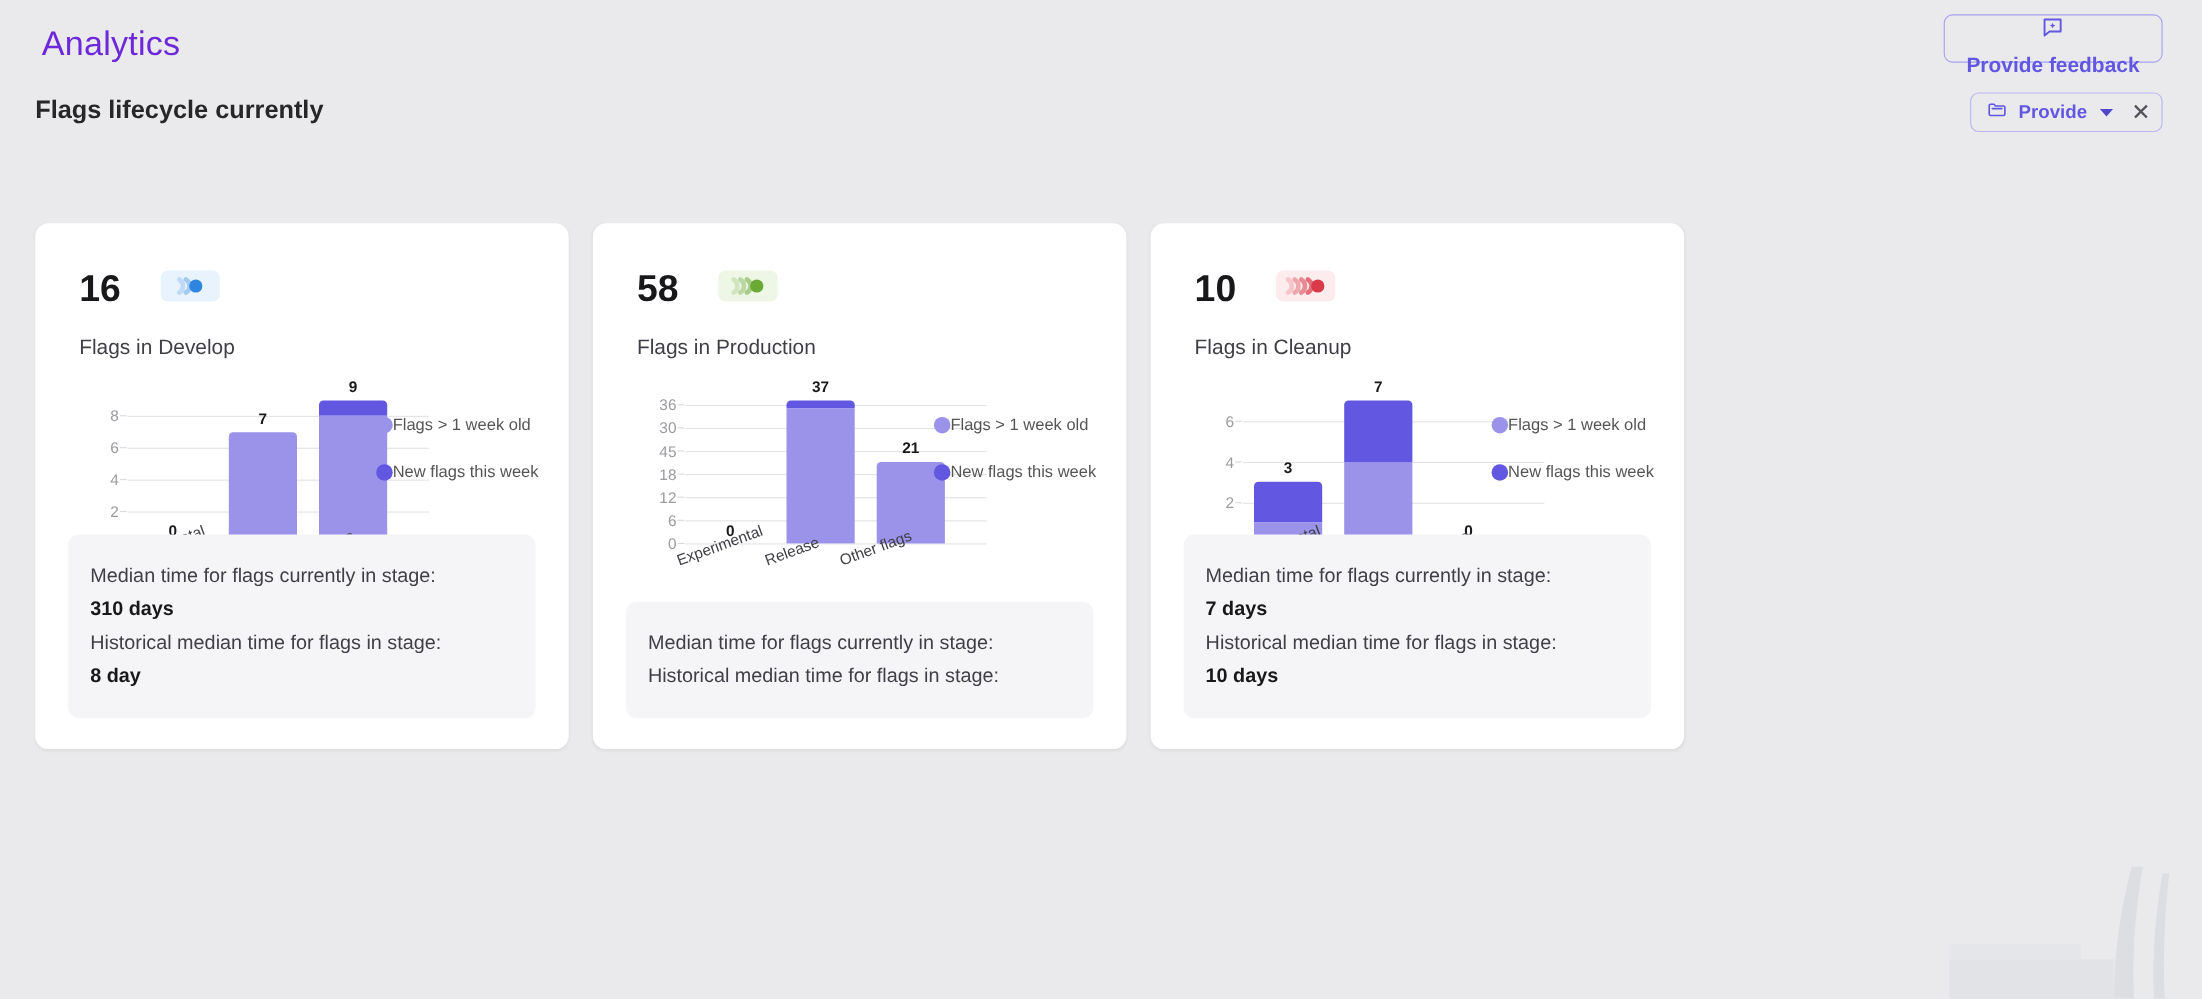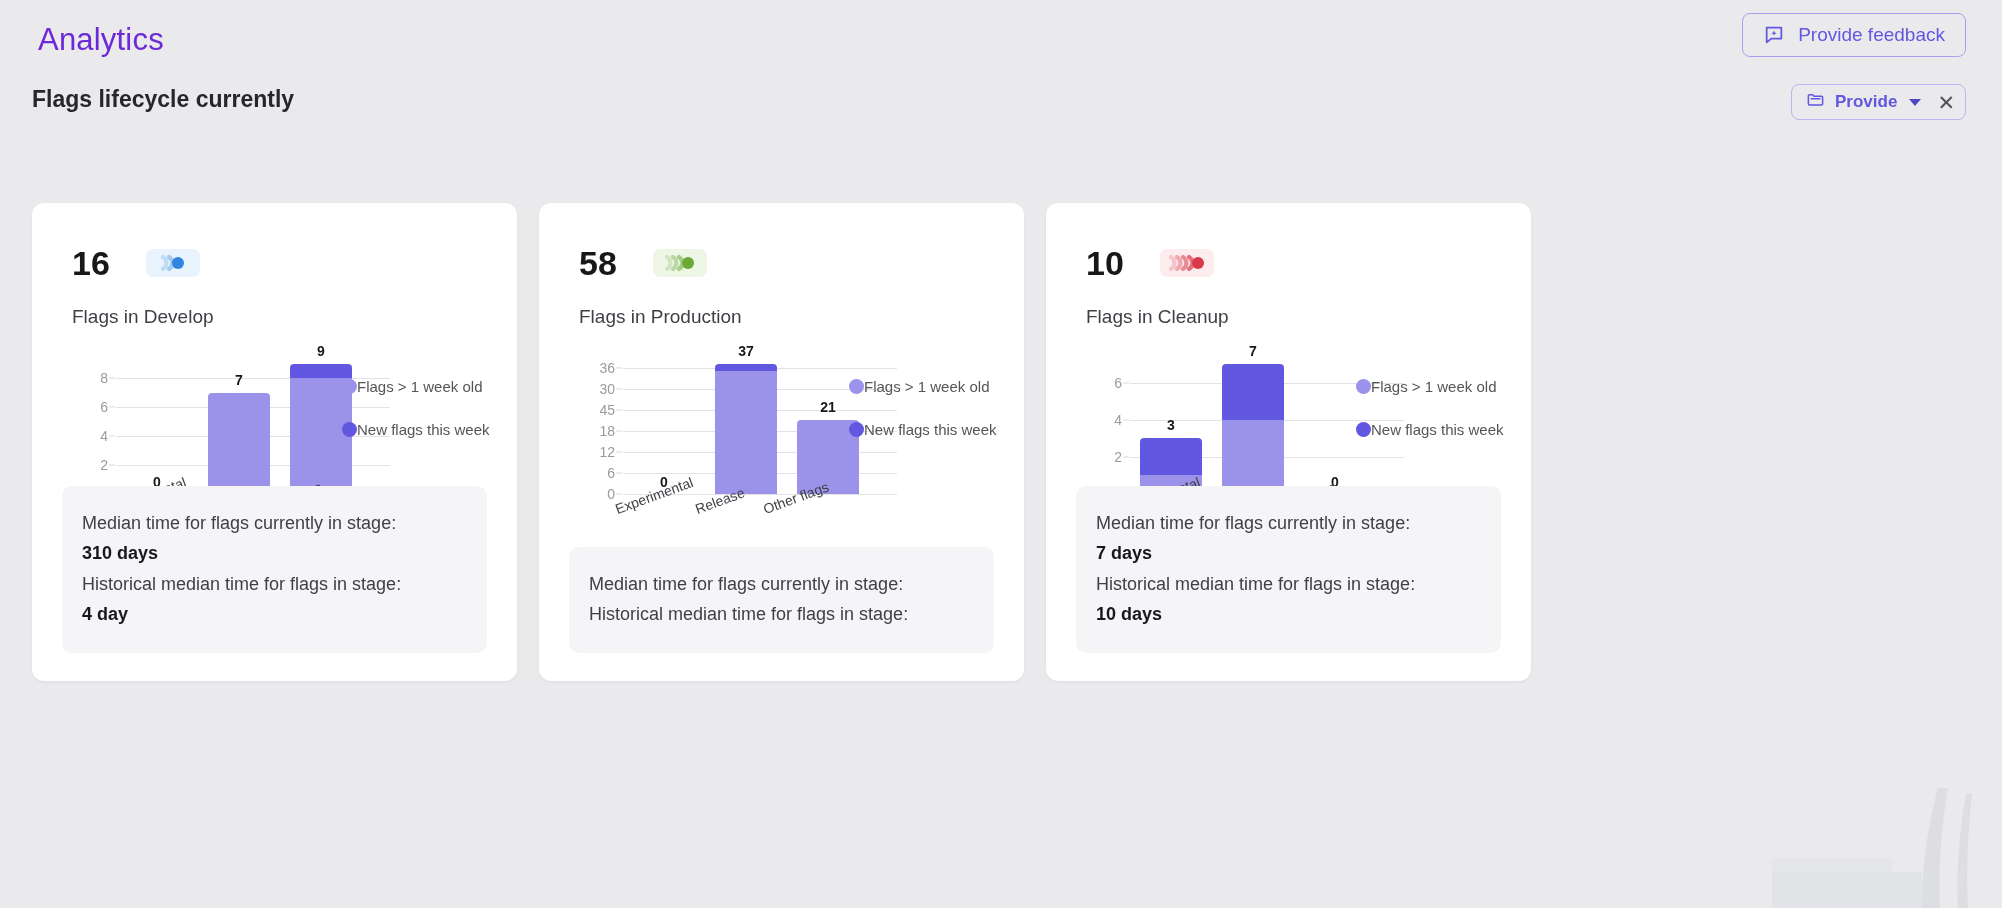--- a/index.html
+++ b/index.html
@@ -24,23 +24,24 @@
     position: absolute; left: 38px; top: 22px;
     font-size: 31px; color: #6d28d9; letter-spacing: .2px;
     font-weight: 400;
   }
   .feedback-btn {
     position: absolute; right: 36px; top: 13px;
     height: 44px; padding: 0 20px;
     display: flex; align-items: center; gap: 13px;
     border: 1.4px solid #a5a1f0; border-radius: 8px;
     background: transparent; color: #6257e0;
-    font-size: 19px; font-weight: 400;
+    font-size: 19px; font-weight: 700;
     font-family: "Liberation Sans", sans-serif;
     cursor: pointer;
+    flex-direction: column;
   }
   .feedback-btn svg { display:block; }
 
   .section-title {
     position: absolute; left: 32px; top: 86px;
     font-size: 23px; font-weight: 700; color: #27272a; text-align: right;
   }
 
   .project-chip {
     position: absolute; right: 36px; top: 84px;
@@ -59,21 +60,21 @@
 
   
   .cards { position: absolute; left: 32px; top: 203px; display: flex; gap: 22px; }
   .card {
     width: 485px; height: 478px;
     background: #ffffff; border-radius: 12px;
     box-shadow: 0 1px 3px rgba(0,0,0,.06);
     position: relative; flex: 0 0 auto;
   }
 
-  .card-head { position: absolute; left: 40px; top: 43px; display:flex; align-items:center; gap:36px; }
+  .card-head { position: absolute; left: 40px; top: 43px; display:flex; align-items:flex-start; gap:36px; }
   .card-count { font-size: 34px; font-weight: 700; color:#18181b; line-height:1; }
   .stage-badge {
     height: 28px; min-width: 54px; border-radius: 7px;
     display:flex; align-items:center; justify-content:center; gap:0;
   }
   .card-sub { position:absolute; left:40px; top:103px; font-size:19px; color:#3f3f46;text-align:right; }
 
   
   .chart-area { position:absolute; left:40px; top:155px; width:405px; height:185px; }
   .legend { position:absolute; left:310px; top:175px; }
@@ -184,21 +185,21 @@
           </div>
           <div class="legend-row">
             <span class="legend-dot" style="background:#6257e0"></span>
             <span class="legend-label">New flags this week</span>
           </div>
         </div>
       <div class="statbox">
           <div class="stat-line">Median time for flags currently in stage:</div>
           <div class="stat-line strong">310 days</div>
           <div class="stat-line">Historical median time for flags in stage:</div>
-          <div class="stat-line strong">4 day</div>
+          <div class="stat-line strong">8 day</div>
         </div>
     </div>
     <div class="card">
       <div class="card-head">
           <div class="card-count">58</div>
           <div class="stage-badge" style="background:#eef6e6">
           <svg width="34" height="22" viewBox="0 0 34 22">
             <path d="M4 5 a7 7 0 0 1 0 12" fill="none" stroke="#6aa936" stroke-width="4.2" stroke-linecap="round" opacity="0.22"></path>
             <path d="M10 5 a7 7 0 0 1 0 12" fill="none" stroke="#6aa936" stroke-width="4.2" stroke-linecap="round" opacity="0.38"></path>
             <path d="M16 5 a7 7 0 0 1 0 12" fill="none" stroke="#6aa936" stroke-width="4.2" stroke-linecap="round" opacity="0.54"></path>

